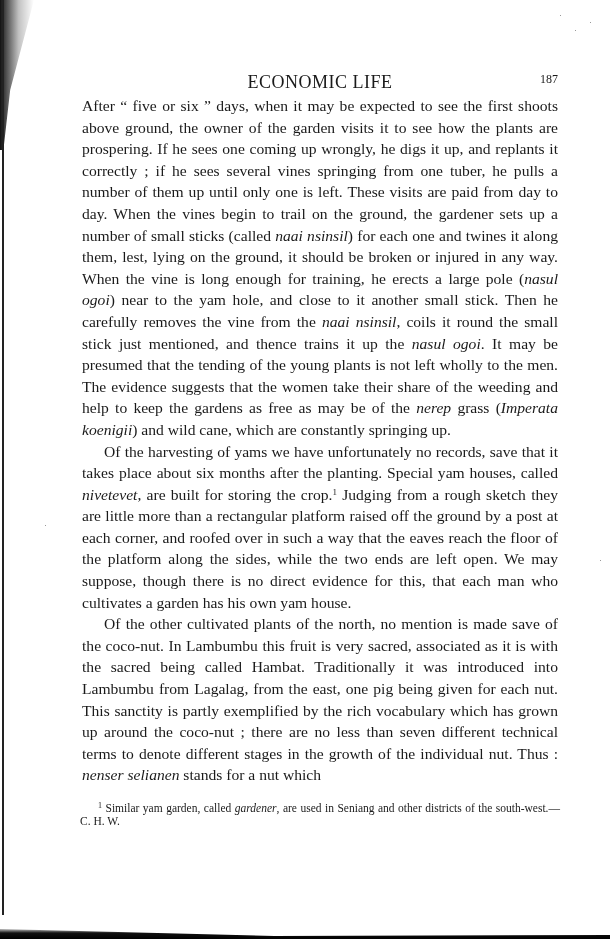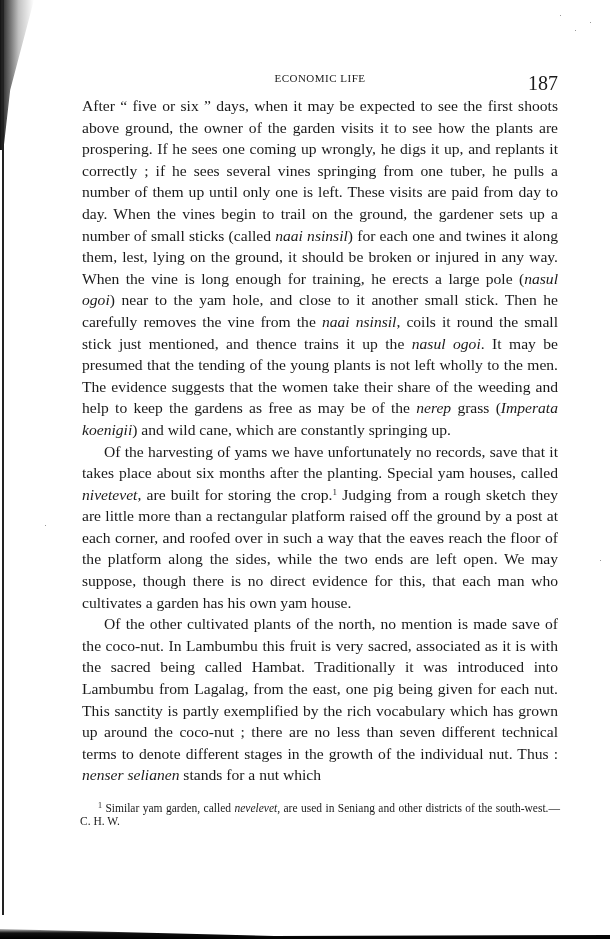--- a/index.html
+++ b/index.html
@@ -21,24 +21,24 @@
   .bottom-edge {
     position: absolute; left: 0; bottom: 0; width: 610px; height: 10px;
     background: linear-gradient(to bottom, #bbb 0, #111 40%, #000 100%);
     clip-path: polygon(0 0, 45% 70%, 100% 60%, 100% 100%, 0 100%);
   }
   .header {
     position: absolute; top: 72px; left: 82px; width: 476px; height: 22px;
   }
   .running-head {
     position: absolute; left: 0; right: 0; text-align: center;
-    font-size: 11px; letter-spacing: 0.5px;
+    font-size: 18px; letter-spacing: 0.5px;
   }
   .page-number {
-    position: absolute; right: 0; top: 0; font-size: 20px;
+    position: absolute; right: 0; top: 0; font-size: 12px;
   }
   .body-text {
     position: absolute; top: 95px; left: 82px; width: 476px;
     font-size: 15.6px; line-height: 21.6px; text-align: justify;
   }
   .body-text p { margin: 0; }
   .body-text p.indent { text-indent: 22px; }
   .body-text i { font-style: italic; }
   sup { font-size: 9px; vertical-align: 5px; line-height: 0; }
   .footnote {
@@ -59,21 +59,21 @@
   <div class="running-head">ECONOMIC LIFE</div>
   <div class="page-number">187</div>
 </div>
 
 <div class="body-text" id="body-text">
     <p class=""><span>After “ five or six ” days, when it may be expected to see the first shoots above ground, the owner of the garden visits it to see how the plants are prospering.  If he sees one coming up wrongly, he digs it up, and replants it correctly ;  if he sees several vines springing from one tuber, he pulls a number of them up until only one is left.  These visits are paid from day to day. When the vines begin to trail on the ground, the gardener sets up a number of small sticks (called </span><i>naai nsinsil</i><span>) for each one and twines it along them, lest, lying on the ground, it should be broken or injured in any way.  When the vine is long enough for training, he erects a large pole (</span><i>nasul ogoi</i><span>) near to the yam hole, and close to it another small stick.  Then he carefully removes the vine from the </span><i>naai nsinsil</i><span>, coils it round the small stick just mentioned, and thence trains it up the </span><i>nasul ogoi</i><span>. It may be presumed that the tending of the young plants is not left wholly to the men.  The evidence suggests that the women take their share of the weeding and help to keep the gardens as free as may be of the </span><i>nerep</i><span> grass (</span><i>Imperata koenigii</i><span>) and wild cane, which are constantly springing up.</span></p>
     <p class="indent"><span>Of the harvesting of yams we have unfortunately no records, save that it takes place about six months after the planting. Special yam houses, called </span><i>nivetevet</i><span>, are built for storing the crop.</span><sup>1</sup><span>  Judging from a rough sketch they are little more than a rectangular platform raised off the ground by a post at each corner, and roofed over in such a way that the eaves reach the floor of the platform along the sides, while the two ends are left open.  We may suppose, though there is no direct evidence for this, that each man who cultivates a garden has his own yam house.</span></p>
     <p class="indent"><span>Of the other cultivated plants of the north, no mention is made save of the coco-nut.  In Lambumbu this fruit is very sacred, associated as it is with the sacred being called Hambat. Traditionally it was introduced into Lambumbu from Lagalag, from the east, one pig being given for each nut.  This sanctity is partly exemplified by the rich vocabulary which has grown up around the coco-nut ;  there are no less than seven different technical terms to denote different stages in the growth of the individual nut.  Thus :  </span><i>nenser selianen</i><span> stands for a nut which</span></p>
   </div>
 
-<div class="footnote" id="footnote"><sup>1</sup><span> Similar yam garden, called </span><i>nevelevet</i><span>, are used in Seniang and other districts of the south-west.—C. H. W.</span></div>
+<div class="footnote" id="footnote"><sup>1</sup><span> Similar yam garden, called </span><i>gardener</i><span>, are used in Seniang and other districts of the south-west.—C. H. W.</span></div>
 
 <div class="bottom-edge"></div>
 
 <div class="speck" style="left:560px;top:15px;"></div>
 <div class="speck" style="left:575px;top:30px;"></div>
 <div class="speck" style="left:590px;top:22px;"></div>
 <div class="speck" style="left:600px;top:560px;"></div>
 <div class="speck" style="left:45px;top:525px;"></div>
 
 </body></html>

